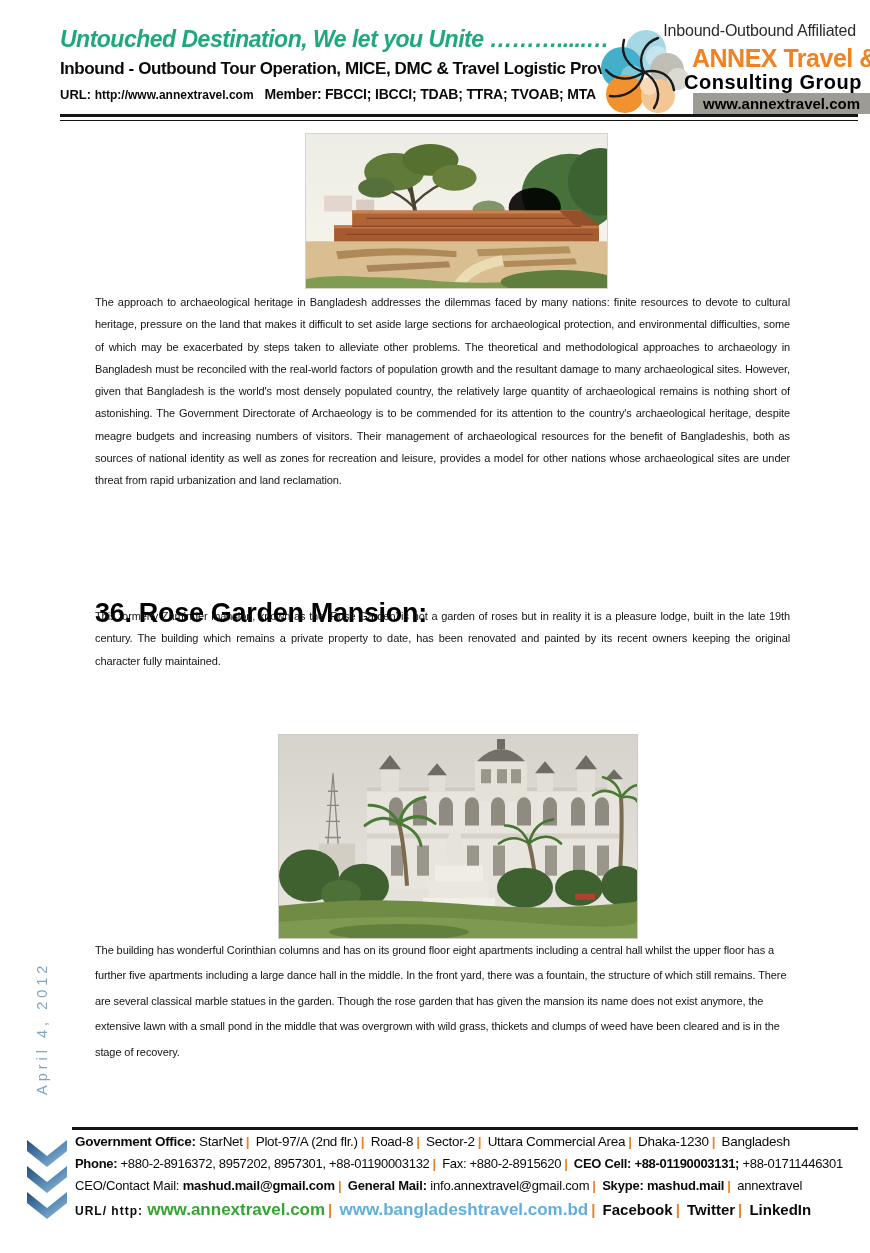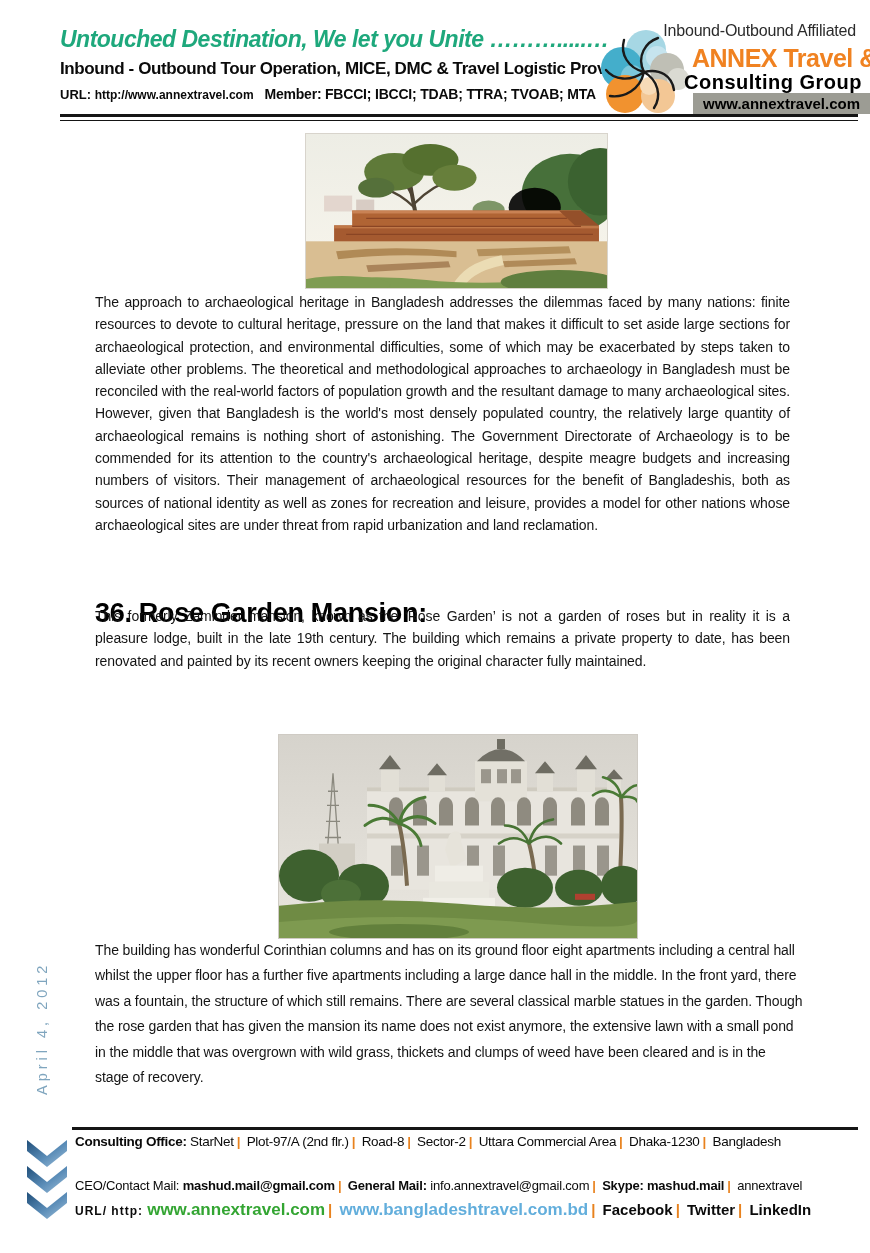--- a/index.html
+++ b/index.html
@@ -23,21 +23,21 @@
             font-size:15px;padding:2px 10px;white-space:nowrap;}
   .header-rule{position:absolute;left:60px;right:12px;top:114px;height:3px;
                border-top:3px solid #151515;border-bottom:1px solid #151515;}
 
   
   .photo1{position:absolute;left:305px;top:133px;width:301px;height:154px;border:1px solid #d8d4cc;}
   .photo2{position:absolute;left:278px;top:734px;width:358px;height:203px;border:1px solid #cfcbc4;}
   .photo1 svg,.photo2 svg{display:block;width:100%;height:100%;}
 
   
-  .para{position:absolute;left:95px;width:695px;font-size:14px;line-height:22.3px;
+  .para{position:absolute;left:95px;width:695px;font-size:11px;line-height:22.3px;
         letter-spacing:-0.1px;color:#141414;}
   .just{text-align:justify;}
   #p1{top:291px;}
   .heading{position:absolute;left:95px;top:598px;font-size:27px;font-weight:bold;letter-spacing:-0.3px;color:#000000;}
   #p2{top:605px;}
   #p3{top:938px;width:708px;line-height:25.4px;}
 
   
   .vdate{position:absolute;left:34px;top:1095px;transform:rotate(-90deg);transform-origin:0 0;
          font-size:14.5px;letter-spacing:4px;color:#7FA5BE;white-space:nowrap;}
@@ -245,30 +245,38 @@
           <stop offset="0.55" stop-color="#5B8DB8"></stop>
           <stop offset="1" stop-color="#9FC0DA"></stop>
       </linearGradient>
     </defs>
     <path d="M3 2 L23 18 L43 2 L43 13 L23 29 L3 13 Z" fill="url(#chv)"></path>
     <path d="M3 28 L23 44 L43 28 L43 39 L23 55 L3 39 Z" fill="url(#chv)"></path>
     <path d="M3 54 L23 70 L43 54 L43 65 L23 81 L3 65 Z" fill="url(#chv)"></path>
   </svg>
 
   <div id="f1" class="fline">
-    <span class="b">Consulting Office:</span>
+    <span class="b">Government Office:</span>
     <span>StarNet</span><span class="pipe">|</span>
     <span>Plot-97/A (2nd flr.)</span><span class="pipe">|</span>
     <span>Road-8</span><span class="pipe">|</span>
     <span>Sector-2</span><span class="pipe">|</span>
     <span>Uttara Commercial Area</span><span class="pipe">|</span>
     <span>Dhaka-1230</span><span class="pipe">|</span>
     <span>Bangladesh</span>
   </div>
 
+  <div id="f2" class="fline">
+    <span class="b">Phone:</span>
+    <span>+880-2-8916372, 8957202, 8957301, +88-01190003132</span><span class="pipe">|</span>
+    <span>Fax: +880-2-8915620</span><span class="pipe">|</span>
+    <span class="b">CEO Cell:</span>
+    <span class="b">+88-01190003131;</span>
+    <span>+88-01711446301</span>
+  </div>
 
   <div id="f4" class="fline">
     <span class="url-label">URL/ http:</span>
     <span class="site-green">www.annextravel.com</span><span class="pipe">|</span>
     <span class="site-blue">www.bangladeshtravel.com.bd</span><span class="pipe">|</span>
     <span class="social">Facebook</span><span class="pipe">|</span>
     <span class="social">Twitter</span><span class="pipe">|</span>
     <span class="social">LinkedIn</span>
   </div>
 

